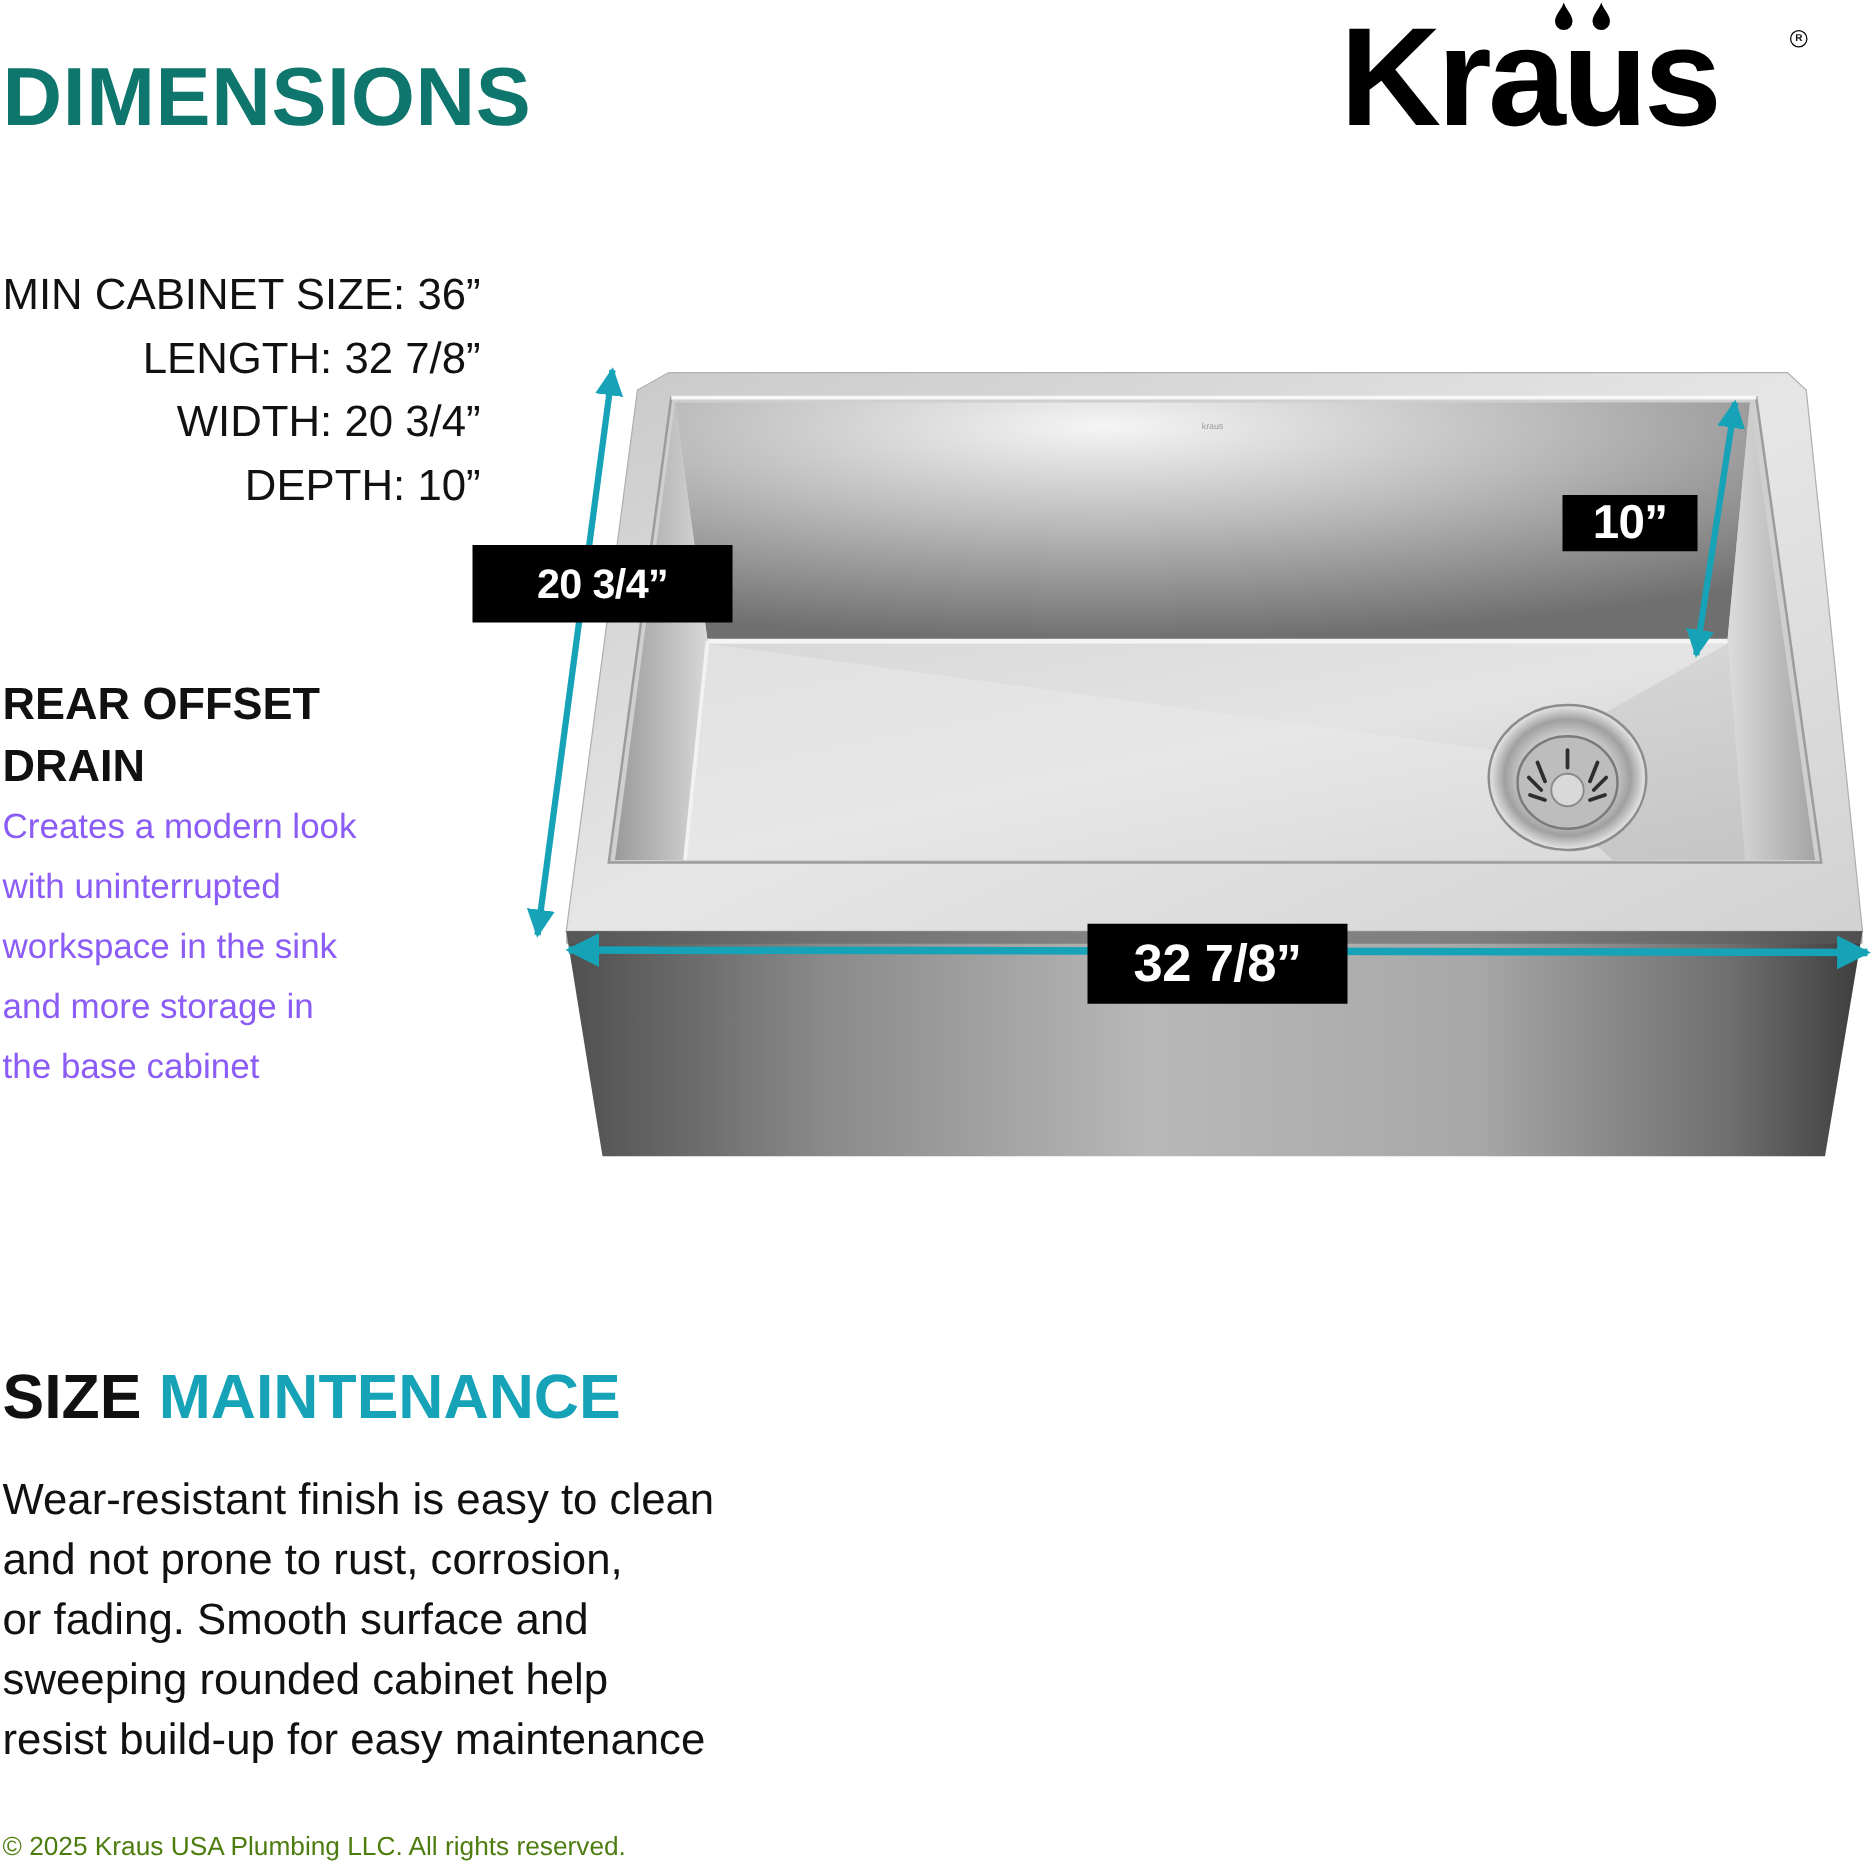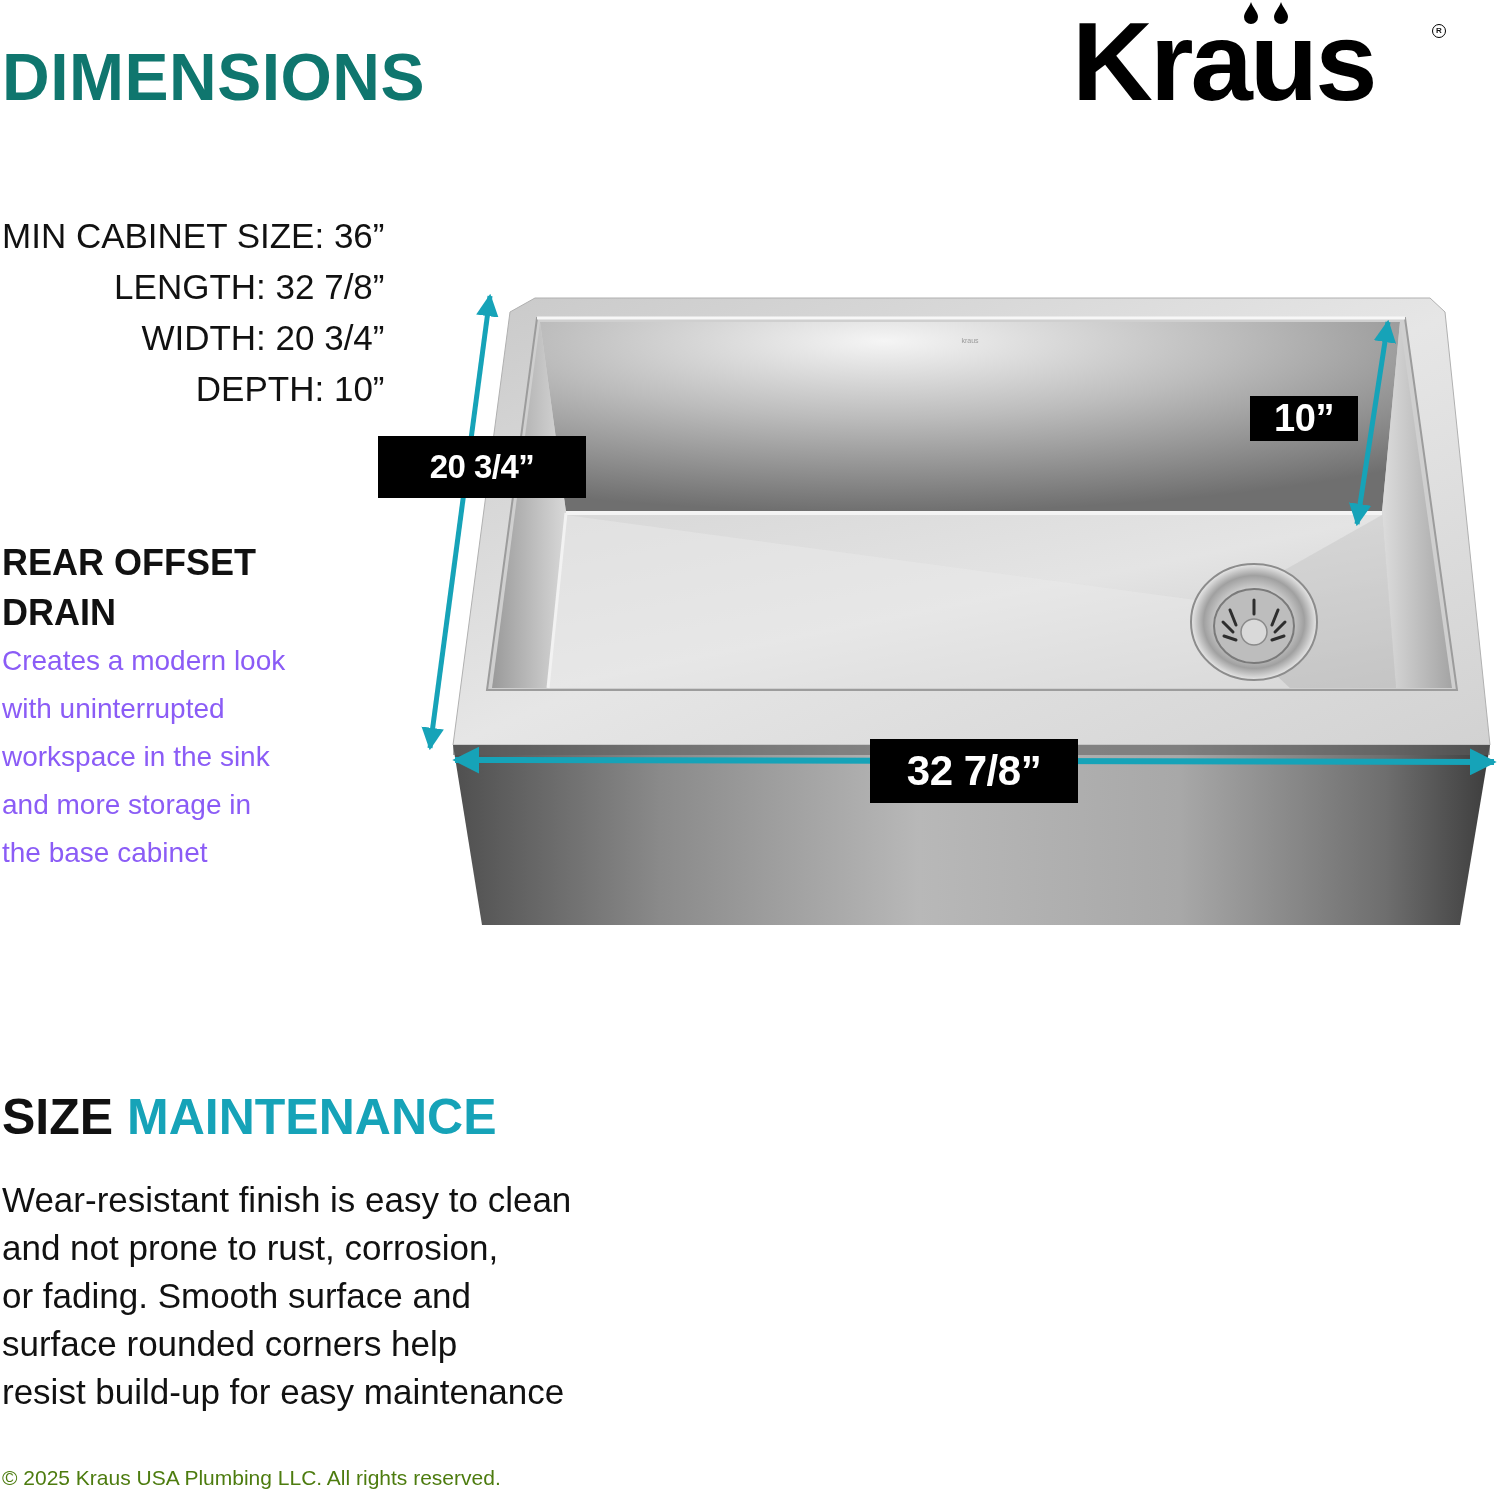--- a/index.html
+++ b/index.html
@@ -170,17 +170,17 @@
 <div class="abs dim-label dim-depth">10”</div>
 <div class="abs dim-label dim-length">32 7/8”</div>
 
 <div class="abs maint-title">
   <span>SIZE</span> <span class="teal">MAINTENANCE</span>
 </div>
 <div class="abs maint-body">
   <div>Wear-resistant finish is easy to clean</div>
   <div>and not prone to rust, corrosion,</div>
   <div>or fading. Smooth surface and</div>
-  <div>surface rounded corners help</div>
+  <div>sweeping rounded cabinet help</div>
   <div>resist build-up for easy maintenance</div>
 </div>
 
 <div class="abs copyright">© 2025 Kraus USA Plumbing LLC. All rights reserved.</div>
 
 </body></html>

